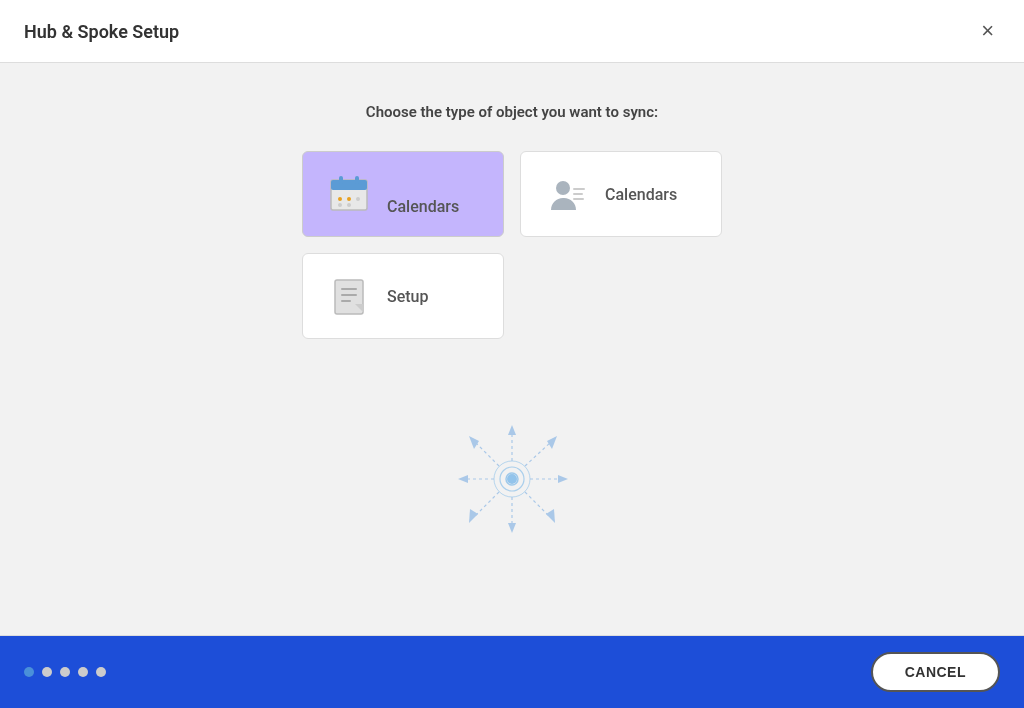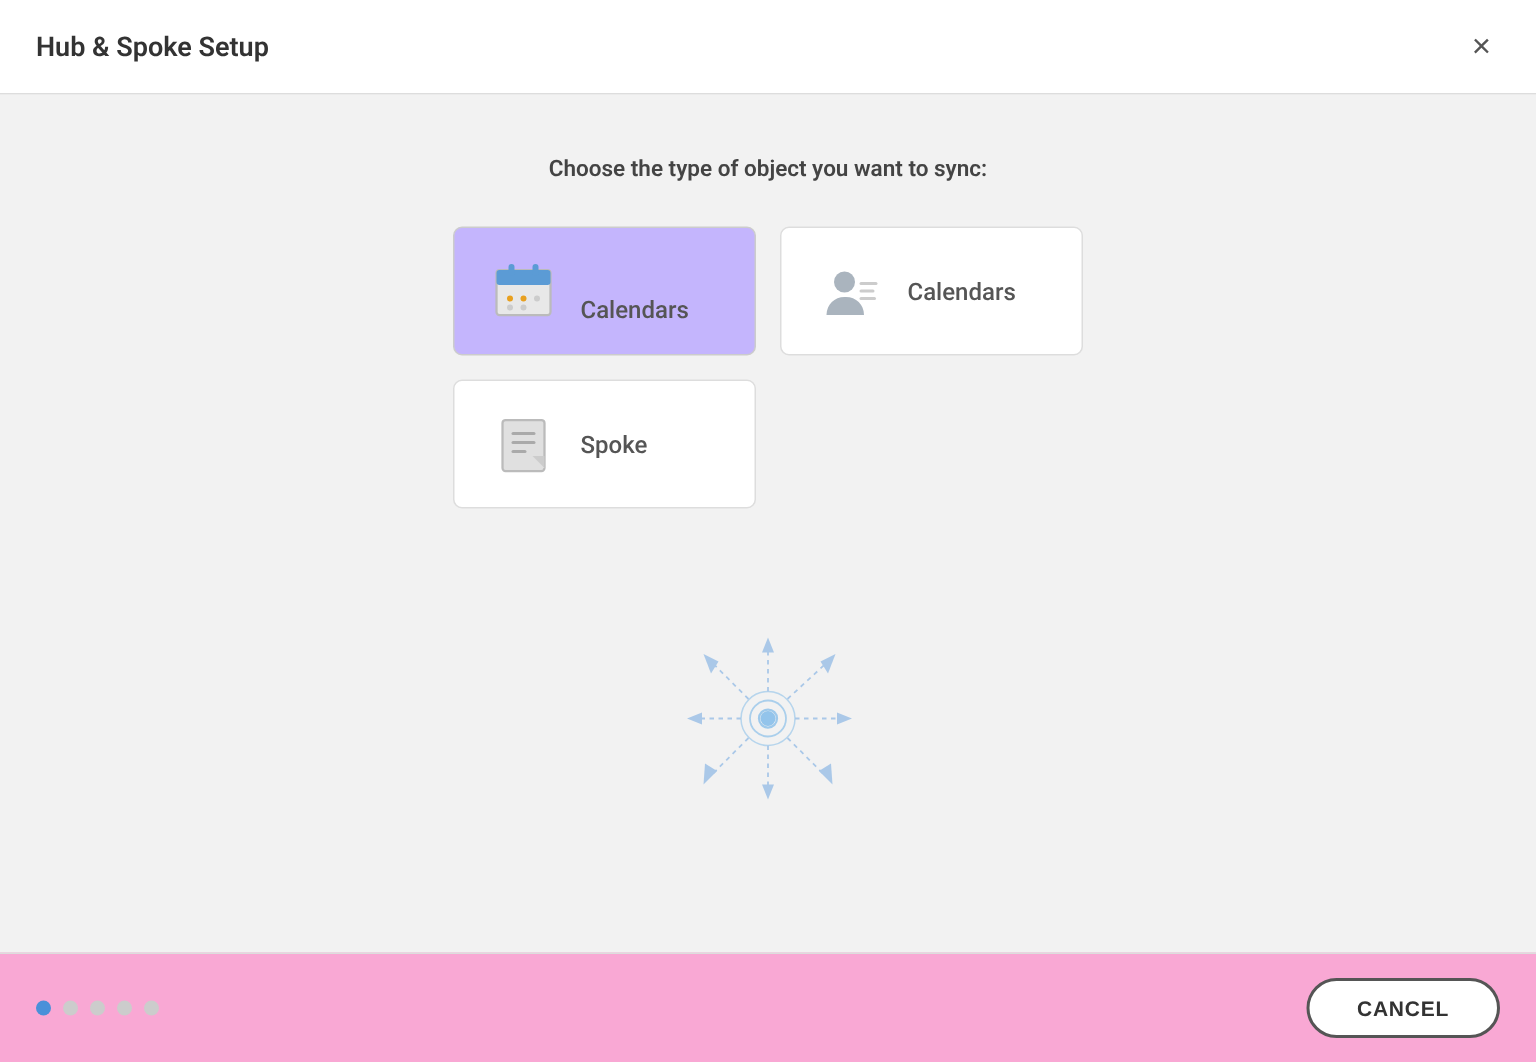--- a/index.html
+++ b/index.html
@@ -104,21 +104,21 @@
     
     .hub-diagram {
       width: 180px;
       height: 180px;
       position: relative;
       margin-top: 10px;
     }
 
     .modal-footer {
       border-top: 1px solid #ddd;
-      background: #f9a8d4;
+      background: #1d4ed8;
       padding: 16px 24px;
       display: flex;
       align-items: center;
       justify-content: space-between;
       flex-shrink: 0;
     }
 
     .pagination-dots {
       display: flex;
       gap: 8px;
@@ -192,21 +192,21 @@
 
       <div class="object-card">
         <svg class="card-icon" viewBox="0 0 44 44" fill="none" xmlns="http://www.w3.org/2000/svg">
           <rect x="8" y="6" width="28" height="34" rx="2" fill="#e0e0e0" stroke="#bbb" stroke-width="1.5"></rect>
           <rect x="14" y="14" width="16" height="2" rx="1" fill="#aaa"></rect>
           <rect x="14" y="20" width="16" height="2" rx="1" fill="#aaa"></rect>
           <rect x="14" y="26" width="10" height="2" rx="1" fill="#aaa"></rect>
           <polygon points="28,30 36,38 28,38" fill="#e0e0e0"></polygon>
           <polygon points="28,30 36,38 36,30" fill="#ccc"></polygon>
         </svg>
-        <span>Spoke</span>
+        <span>Setup</span>
       </div>
 
     </div>
 
     <div class="hub-diagram">
       <svg width="180" height="180" viewBox="0 0 180 180" fill="none" xmlns="http://www.w3.org/2000/svg">
 
         <circle cx="90" cy="90" r="6" stroke="#7ab8e8" stroke-width="1.5" fill="none" opacity="0.7"></circle>
         <circle cx="90" cy="90" r="12" stroke="#7ab8e8" stroke-width="1.2" fill="none" opacity="0.6"></circle>
         <circle cx="90" cy="90" r="18" stroke="#7ab8e8" stroke-width="1" fill="none" opacity="0.5"></circle>

